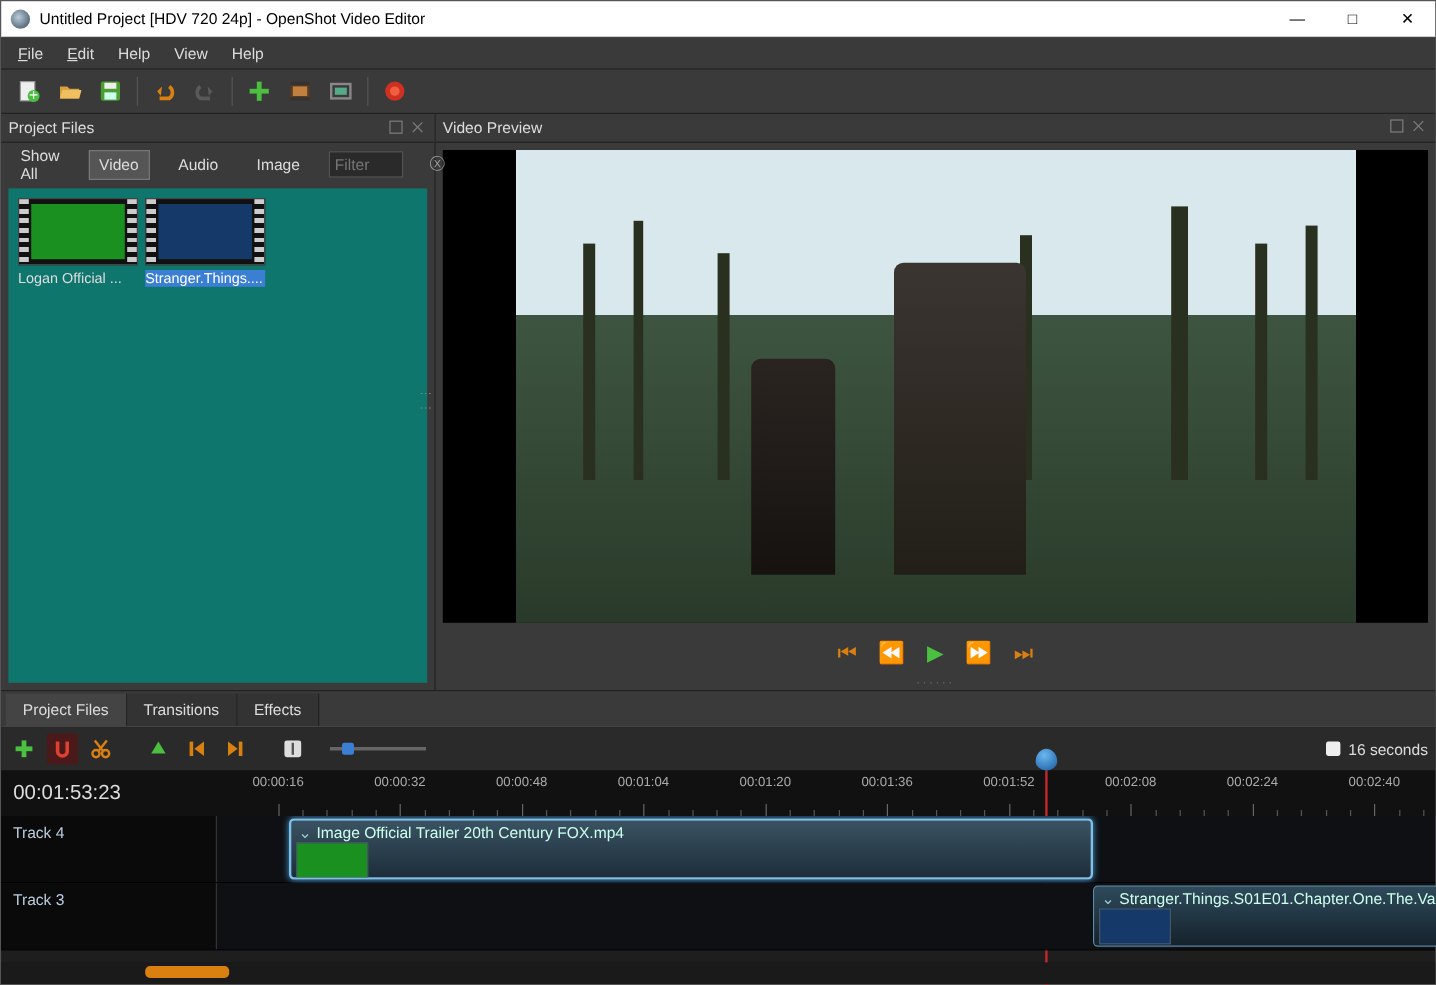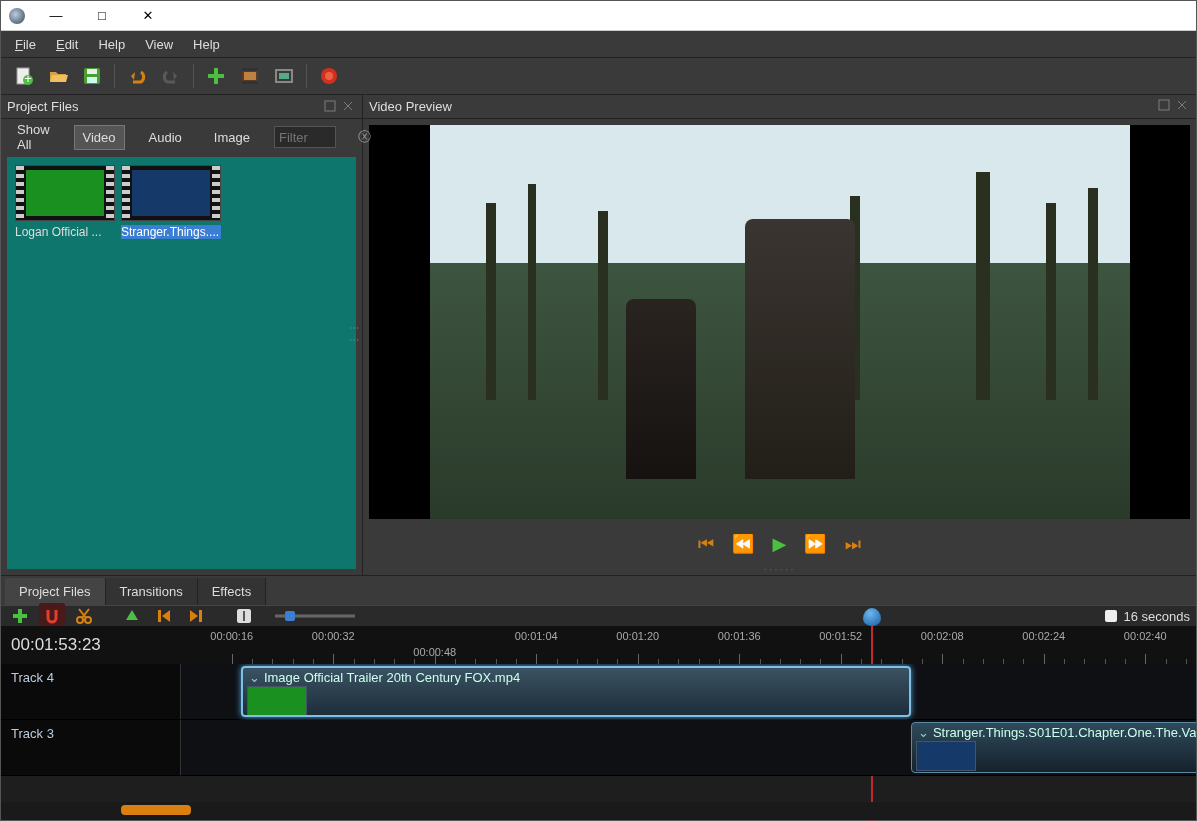--- a/index.html
+++ b/index.html
@@ -57,21 +57,21 @@
 .playback .pbtn { color:#d98010; font-size:18px; }
 .playback .pbtn.play { color:#4abf40; }
 
 
 .bottomtabs { height:30px; display:flex; align-items:flex-end; background:#3a3a3a; padding-left:4px; border-top:1px solid #222; }
 .bottomtabs .btab { padding:6px 14px; color:#ddd; background:#333; border-right:1px solid #222; }
 .bottomtabs .btab.sel { background:#444; }
 
 
 .timeline { flex:1; display:flex; flex-direction:column; background:#1e1e1e; border-top:1px solid #444; }
-.tl-toolbar { height:20px; background:#2a2a2a; display:flex; align-items:center; padding:0 6px; gap:6px; }
+.tl-toolbar { height:36px; background:#2a2a2a; display:flex; align-items:center; padding:0 6px; gap:6px; }
 .tl-toolbar .tbtn2 { width:26px; height:26px; display:flex; align-items:center; justify-content:center; border-radius:2px; }
 .tl-toolbar .zoom { flex:1; }
 .tl-toolbar .seconds { color:#ddd; margin-left:auto; display:flex; align-items:center; gap:6px; }
 .tl-ruler { height:38px; background:#111; position:relative; display:flex; align-items:center; }
 .tl-time { color:#ddd; font-size:17px; padding:0 10px; width:180px; }
 .tl-ticks { flex:1; position:relative; height:100%; }
 .tl-ticks .tick { position:absolute; top:4px; color:#aaa; font-size:11px; transform:translateX(-50%); }
 .tl-ticks .tickline { position:absolute; bottom:0; width:1px; height:10px; background:#666; }
 .tl-ticks .minortick { position:absolute; bottom:0; width:1px; height:5px; background:#555; }
 .tl-playhead { position:absolute; top:0; bottom:-160px; width:2px; background:#c62828; }
@@ -90,20 +90,21 @@
 
 svg { display:block; }
 </style>
 </head>
 <body>
 
 <div class="window">
 
   <div class="titlebar">
     <span class="app-icon"></span>
+    <span class="title">Untitled Project [HDV 720 24p] - OpenShot Video Editor</span>
     <div class="winbtn">—</div>
     <div class="winbtn">□</div>
     <div class="winbtn close">✕</div>
   </div>
 
   <div class="menubar">
     <div class="menu"><u>F</u><span></span><span>ile</span></div>
     <div class="menu"><u>E</u><span>dit</span></div>
     <div class="menu">Help</div>
     <div class="menu">View</div>
@@ -329,21 +330,21 @@
             <span class="minortick" style="left: 7%;"></span>
             <span class="minortick" style="left: 9%;"></span>
             <span class="minortick" style="left: 11%;"></span>
             <span class="minortick" style="left: 13%;"></span>
             <span class="tick" style="left: 15%;">00:00:32</span>
             <span class="tickline" style="left: 15%;"></span>
             <span class="minortick" style="left: 17%;"></span>
             <span class="minortick" style="left: 19%;"></span>
             <span class="minortick" style="left: 21%;"></span>
             <span class="minortick" style="left: 23%;"></span>
-            <span class="tick" style="left: 25%; margin-top: 16px;">00:00:48</span>
+            <span class="tick" style="left: 25%;">00:00:48</span>
             <span class="tickline" style="left: 25%;"></span>
             <span class="minortick" style="left: 27%;"></span>
             <span class="minortick" style="left: 29%;"></span>
             <span class="minortick" style="left: 31%;"></span>
             <span class="minortick" style="left: 33%;"></span>
             <span class="tick" style="left: 35%;">00:01:04</span>
             <span class="tickline" style="left: 35%;"></span>
             <span class="minortick" style="left: 37%;"></span>
             <span class="minortick" style="left: 39%;"></span>
             <span class="minortick" style="left: 41%;"></span>

